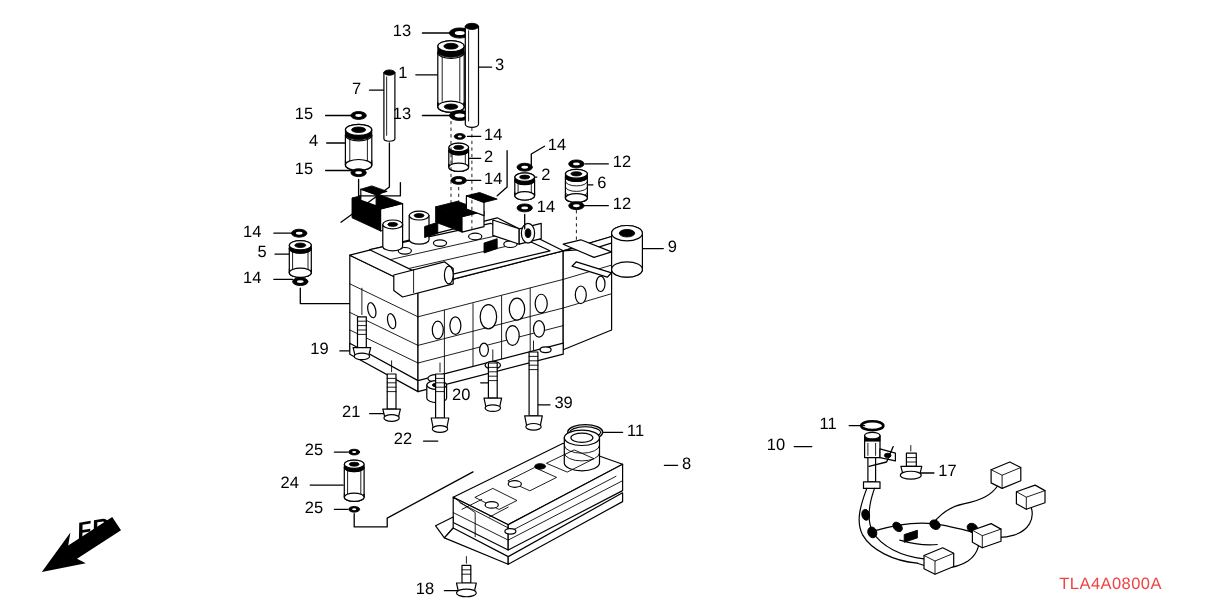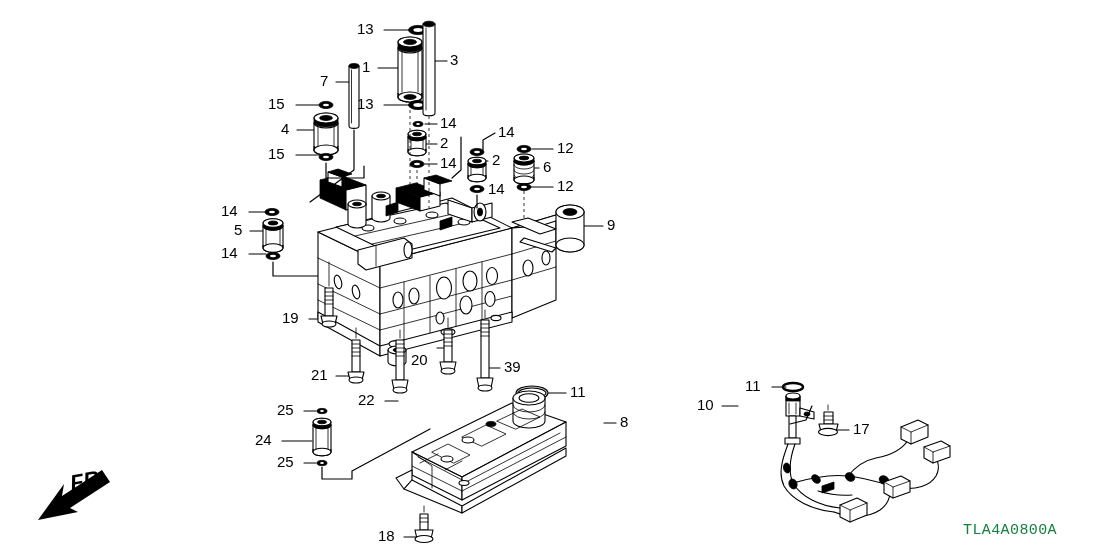--- a/index.html
+++ b/index.html
@@ -11,24 +11,24 @@
     position:absolute;
     font-family:"Liberation Sans", sans-serif;
     font-size:15px;
     color:#000;
     line-height:1;
     white-space:nowrap;
     user-select:none;
   }
   .partno{
     position:absolute;
-    font-family:Liberation Mono, monospace;
+    font-family:Liberation Sans, sans-serif;
     font-size:15px;
     letter-spacing:0.4px;
-    color:#15803d;
+    color:#ef4444;
   }
   .frlabel{
     position:absolute;
     font-family:"Liberation Sans", sans-serif;
     font-size:22px;
     font-weight:bold;
     font-style:italic;
     color:#000;
   }
 </style>

